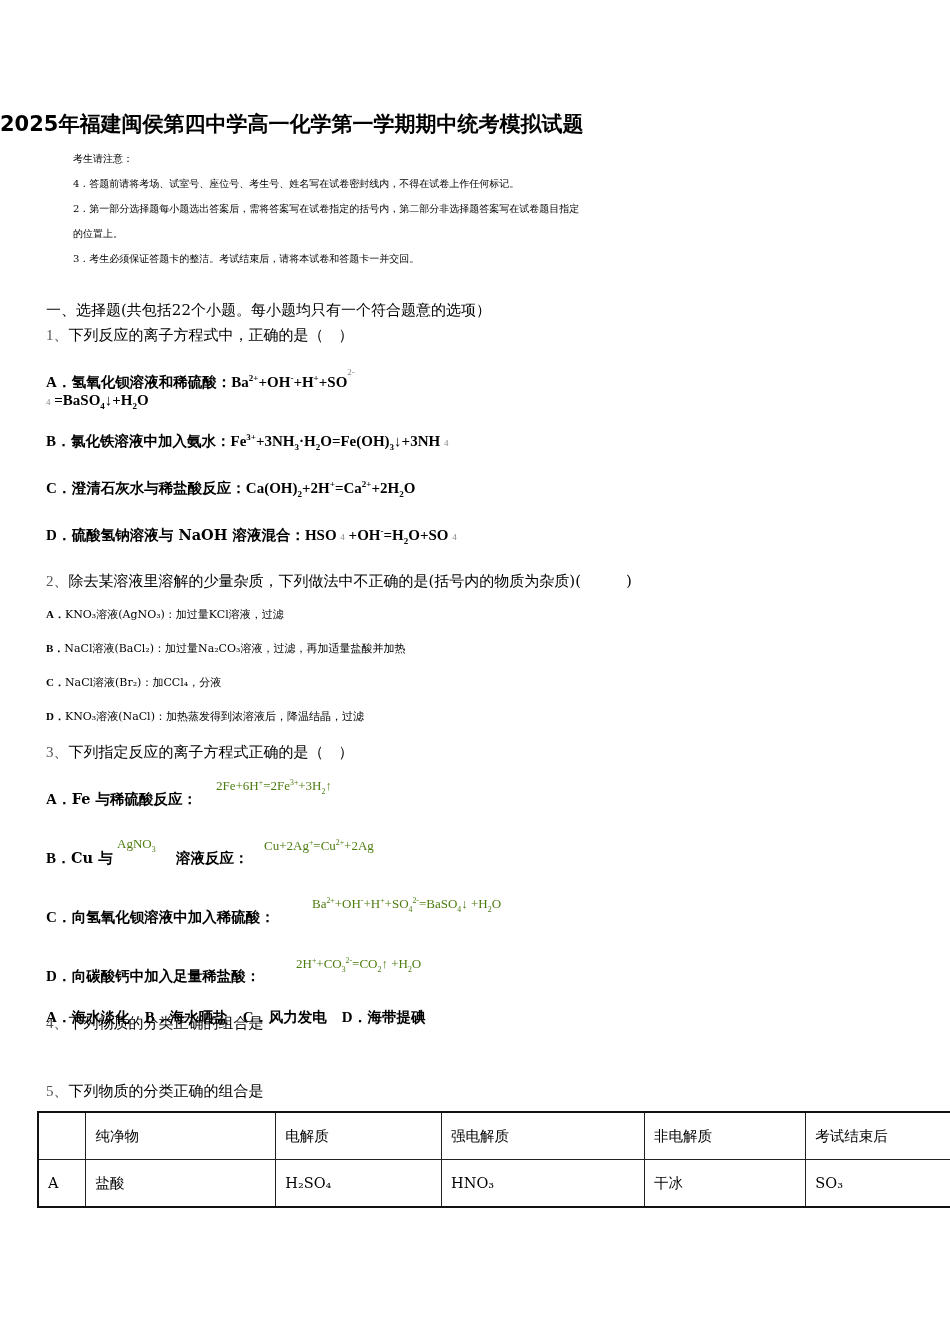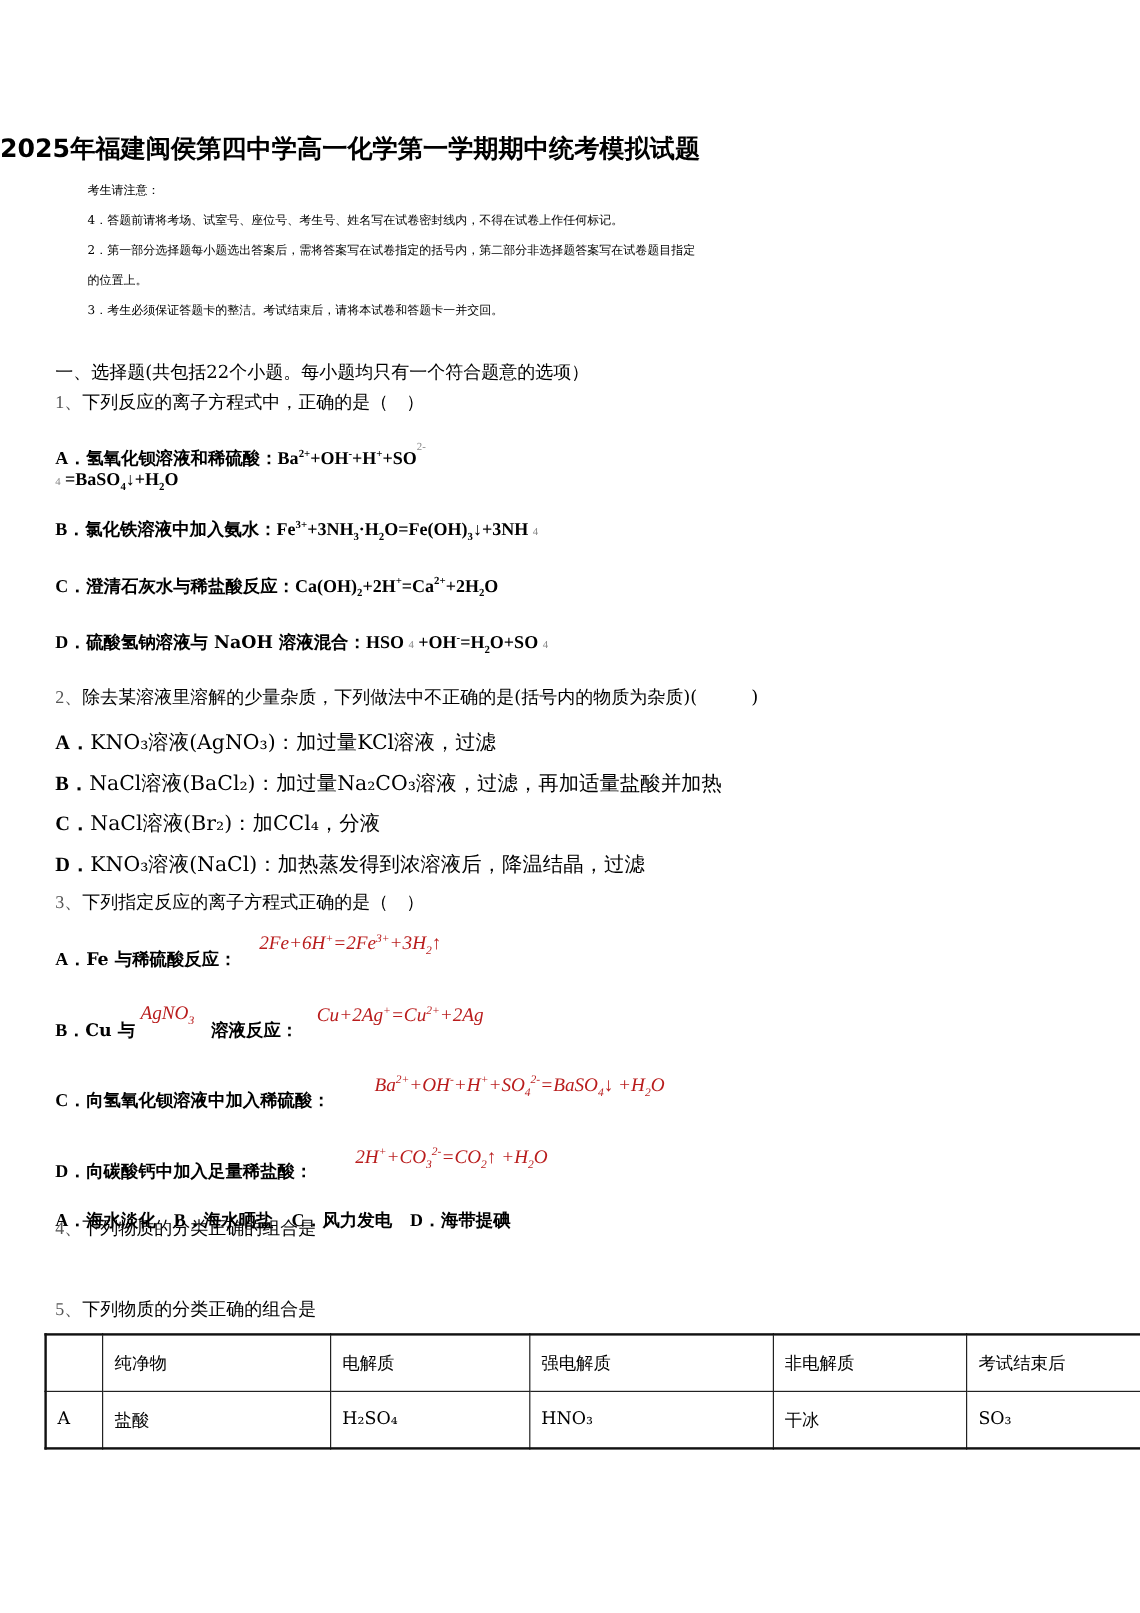--- a/index.html
+++ b/index.html
@@ -6,24 +6,24 @@
   body { width: 950px; height: 1344px; position: relative; overflow: hidden;
          font-family: "DejaVu Serif", "Liberation Serif", serif; color: #000; }
   .abs { position: absolute; white-space: nowrap; }
   .title { left: 0; width: 950px; top: 110px; text-align: left;
            font-family: "DejaVu Sans", "Liberation Sans", sans-serif; font-weight: bold; font-size: 21px; letter-spacing: 0px; }
   .notice { font-family: "DejaVu Serif", "Liberation Serif", serif; font-size: 10px; left: 46px; margin-left: 27px; }
   .q { font-size: 15px; left: 46px; }
   .qnum { color: #555; font-family: "Liberation Serif", serif; }
   .opt { font-size: 15px; left: 46px; font-weight: bold; font-family: "Liberation Serif", "DejaVu Serif", serif; }
   .opt .cn { font-family: "DejaVu Serif", serif; font-weight: bold; font-size: 14.5px; text-align: center; }
-  .opt2 { font-size: 17px; left: 46px; font-family: "DejaVu Serif", serif; }
+  .opt2 { font-size: 11px; left: 46px; font-family: "DejaVu Serif", serif; }
   .opt2 .lbl { font-weight: bold; font-family: "Liberation Serif", serif; }
   .chem { font-family: "Liberation Serif", serif; font-weight: bold; }
-  .eq { font-family: "Liberation Serif", serif; font-size: 16px; color: #b91c1c; font-weight: normal; font-style: italic; }
+  .eq { font-family: "Liberation Serif", serif; font-size: 13px; color: #4d7c0f; font-weight: normal; }
   sup, sub { font-size: 60%; line-height: 0; }
   .ghost { color: #888; font-size: 9px; font-weight: normal; position: relative; }
   table.cls { position: absolute; left: 37px; top: 1111px; width: 940px; border-collapse: collapse;
               font-family: "DejaVu Serif", serif; font-size: 14.5px; padding-left: 24px; }
   table.cls td { border: 1px solid #222; height: 46px; padding: 0 0 0 9px; vertical-align: middle; }
   table.cls { border: 2px solid #111; }
 </style>
 </head>
 <body>
 

